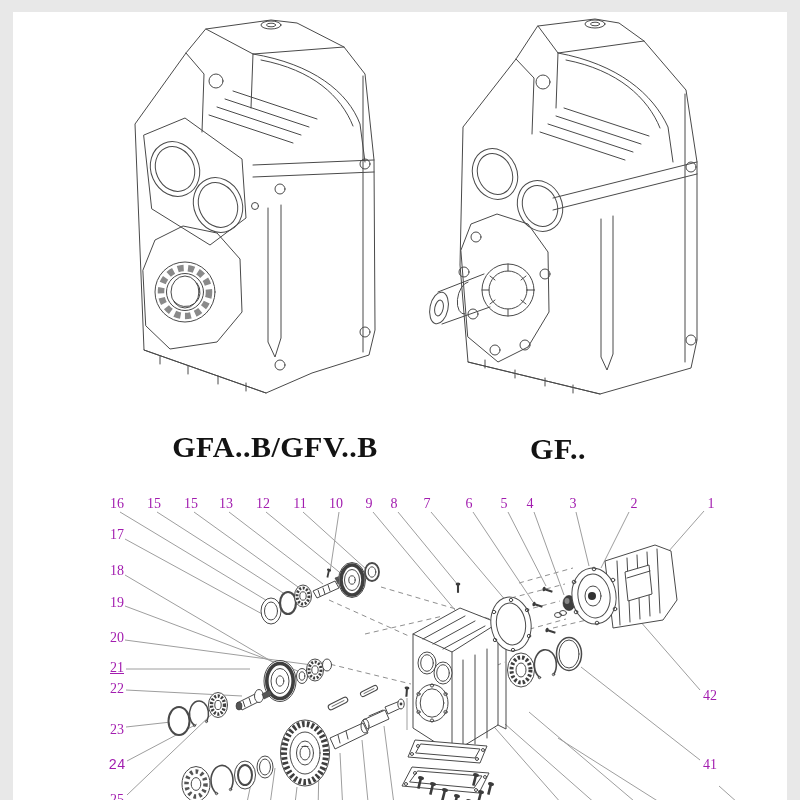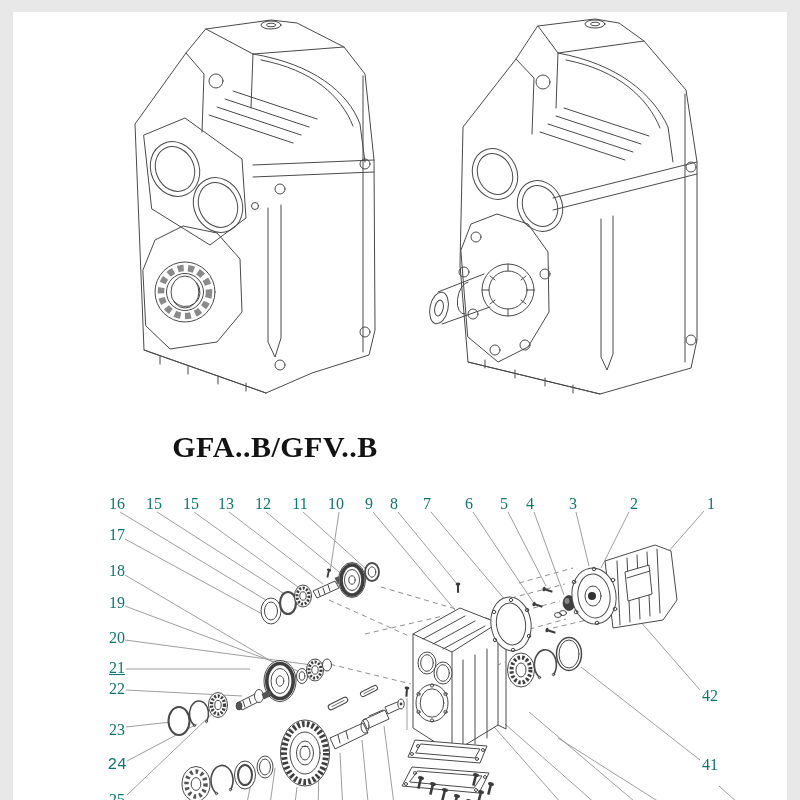--- a/index.html
+++ b/index.html
@@ -7,21 +7,21 @@
     position:relative;width:774px;height:800px;background:#ffffff;
     font-family:"Liberation Serif", serif; overflow:hidden; margin:12px auto;
   }
   .canvas svg{position:absolute;left:0;top:0;}
   .title{
     position:absolute;text-align:center;font-weight:bold;font-size:30px;
     color:#131313;letter-spacing:.5px;white-space:nowrap;
   }
   .callout{
     position:absolute;transform:translate(-50%,-50%);
-    font-size:16px;color:#0f766e;line-height:1;
+    font-size:14px;color:#a21caf;line-height:1;
   }
   
   .ln{fill:none;stroke:#4a4a4a;stroke-width:1;stroke-linejoin:round;stroke-linecap:round;}
   .lnw{fill:#ffffff;stroke:#4a4a4a;stroke-width:1;stroke-linejoin:round;}
   .thick{fill:none;stroke:#3f3f3f;}
   .leader line{stroke:#9e9e9e;stroke-width:1;}
   .dash{fill:none;stroke:#8f8f8f;stroke-width:1;stroke-dasharray:5 4;}
   .thin{fill:none;stroke:#777;stroke-width:.7;}
 </style>
 </head>
@@ -374,20 +374,21 @@
       <path d="M318,695 L332,688" stroke="#ffffff" stroke-width="4.4" stroke-linecap="round" fill="none"></path>
       <path class="ln" d="M319,694.5 L331,688.5" style="stroke-width:.8"></path>
       <path d="M350,682 L362,676" stroke="#4a4a4a" stroke-width="6" stroke-linecap="round" fill="none"></path>
       <path d="M350,682 L362,676" stroke="#ffffff" stroke-width="4" stroke-linecap="round" fill="none"></path>
       <path class="ln" d="M351,681.5 L361,676.5" style="stroke-width:.8"></path>
     </g>
   </g>
 </svg>
 
 <div class="title" style="left:112px;top:418px;width:300px;">GFA..B/GFV..B</div>
+<div class="title" style="left:465px;top:420px;width:160px;">GF..</div>
 
 <div id="callout-layer">
       <span class="callout" style="left: 698px; top: 492px;">1</span>
       <span class="callout" style="left: 621px; top: 492px;">2</span>
       <span class="callout" style="left: 560px; top: 492px;">3</span>
       <span class="callout" style="left: 517px; top: 492px;">4</span>
       <span class="callout" style="left: 491px; top: 492px;">5</span>
       <span class="callout" style="left: 456px; top: 492px;">6</span>
       <span class="callout" style="left: 414px; top: 492px;">7</span>
       <span class="callout" style="left: 381px; top: 492px;">8</span>

